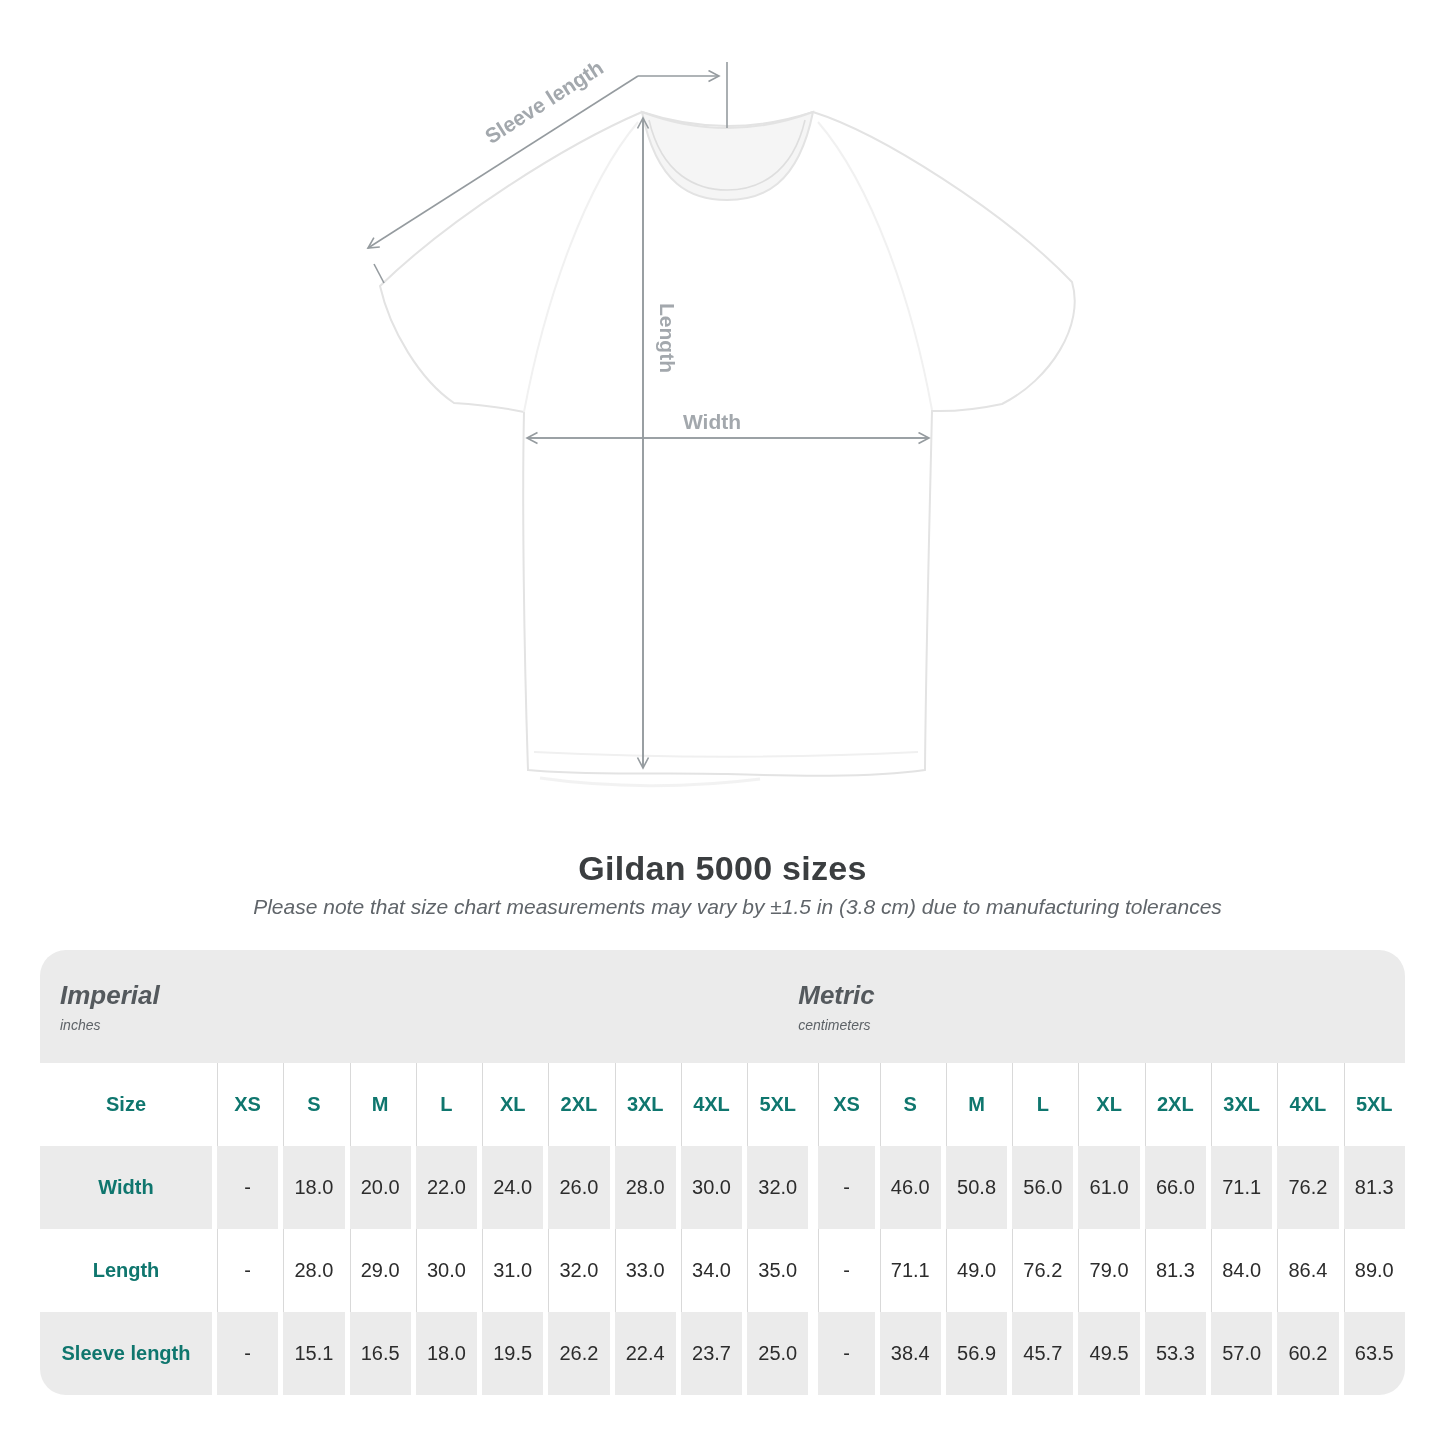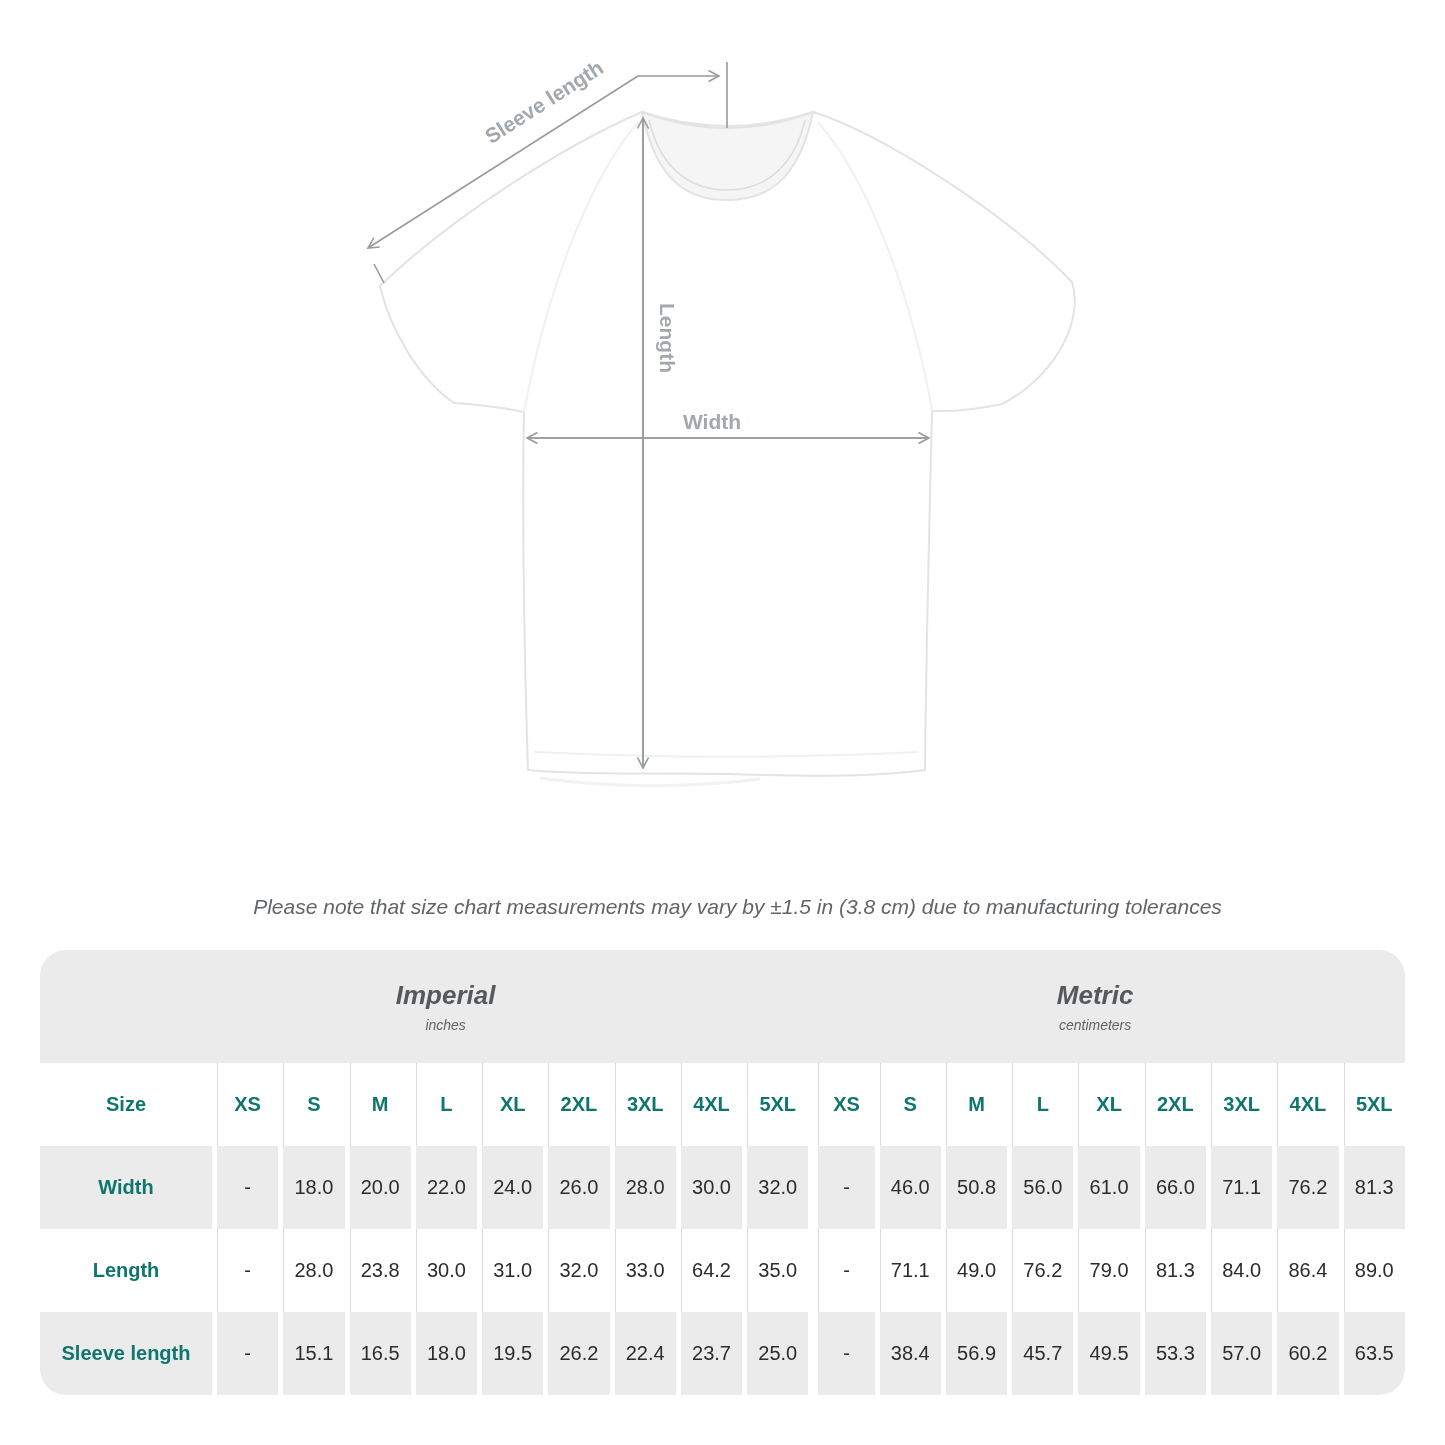--- a/index.html
+++ b/index.html
@@ -18,21 +18,21 @@
     position:absolute;left:15px;top:895px;width:1445px;text-align:center;
     font-size:21px;font-style:italic;color:#60656a;
   }
   
   .card{position:absolute;left:40px;top:950px;width:1365px;}
   .band{
     height:113px;background:#ebebeb;border-radius:26px 26px 0 0;
     display:flex;align-items:stretch;
   }
   .band-half{
-    display:flex;flex-direction:column;align-items:center;justify-content:center;gap:6px;
+    display:flex;flex-direction:column;justify-content:center;gap:6px;
   }
   .band-half.imperial{width:56.5%;transform:translateX(20px);}
   .band-half.metric{width:43.5%;transform:translateX(-13px);}
   .band-title{font-size:26px;font-weight:bold;font-style:italic;color:#54595d;}
   .band-unit{font-size:14px;font-style:italic;color:#5d6267;}
   table.sizes{
     width:100%;border-collapse:separate;border-spacing:0;table-layout:fixed;
   }
   table.sizes td{
     box-sizing:border-box;height:83px;text-align:center;vertical-align:middle;
@@ -100,20 +100,21 @@
       <line x1="527" y1="438" x2="929" y2="438" marker-end="url(#arw)"></line>
     </g>
 
     <g fill="#a3a8ad" font-family="Liberation Sans, sans-serif" font-size="21" font-weight="bold">
       <text transform="translate(548 108) rotate(-32.6)" text-anchor="middle">Sleeve length</text>
       <text transform="translate(660 338) rotate(90)" text-anchor="middle">Length</text>
       <text x="712" y="429" text-anchor="middle">Width</text>
     </g>
   </svg>
 
+  <div class="title">Gildan 5000 sizes</div>
   <div class="subtitle">Please note that size chart measurements may vary by ±1.5 in (3.8 cm) due to manufacturing tolerances</div>
 
   <div class="card">
     <div class="band">
       <div class="band-half imperial">
         <div class="band-title">Imperial</div>
         <div class="band-unit">inches</div>
       </div>
       <div class="band-half metric">
         <div class="band-title">Metric</div>
@@ -164,26 +165,26 @@
             <td class="val">61.0</td>
             <td class="val">66.0</td>
             <td class="val">71.1</td>
             <td class="val">76.2</td>
             <td class="val">81.3</td>
           </tr>
           <tr class="row-white">
             <td class="lbl first">Length</td>
             <td class="val">-</td>
             <td class="val">28.0</td>
-            <td class="val">23.8</td>
+            <td class="val">29.0</td>
             <td class="val">30.0</td>
             <td class="val">31.0</td>
             <td class="val">32.0</td>
             <td class="val">33.0</td>
-            <td class="val">64.2</td>
+            <td class="val">34.0</td>
             <td class="val">35.0</td>
             <td class="val divide">-</td>
             <td class="val">71.1</td>
             <td class="val">49.0</td>
             <td class="val">76.2</td>
             <td class="val">79.0</td>
             <td class="val">81.3</td>
             <td class="val">84.0</td>
             <td class="val">86.4</td>
             <td class="val">89.0</td>

